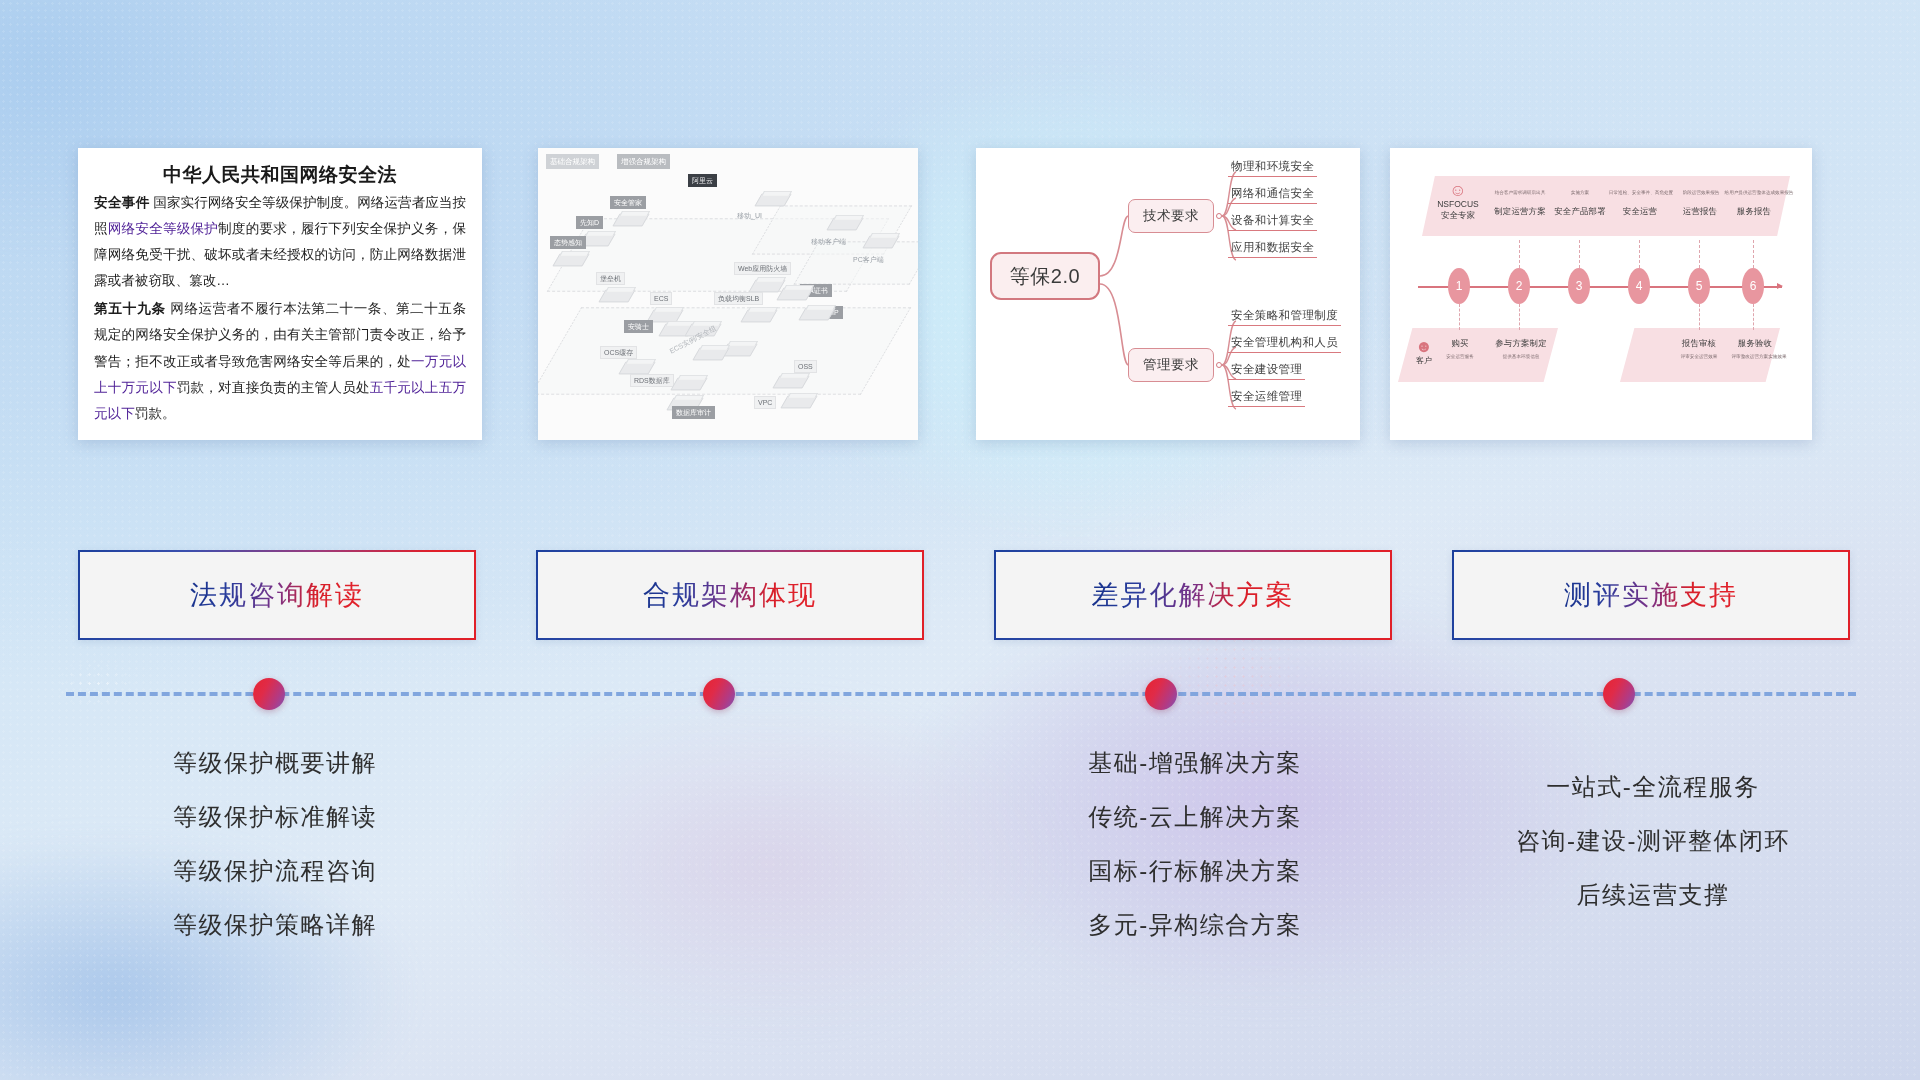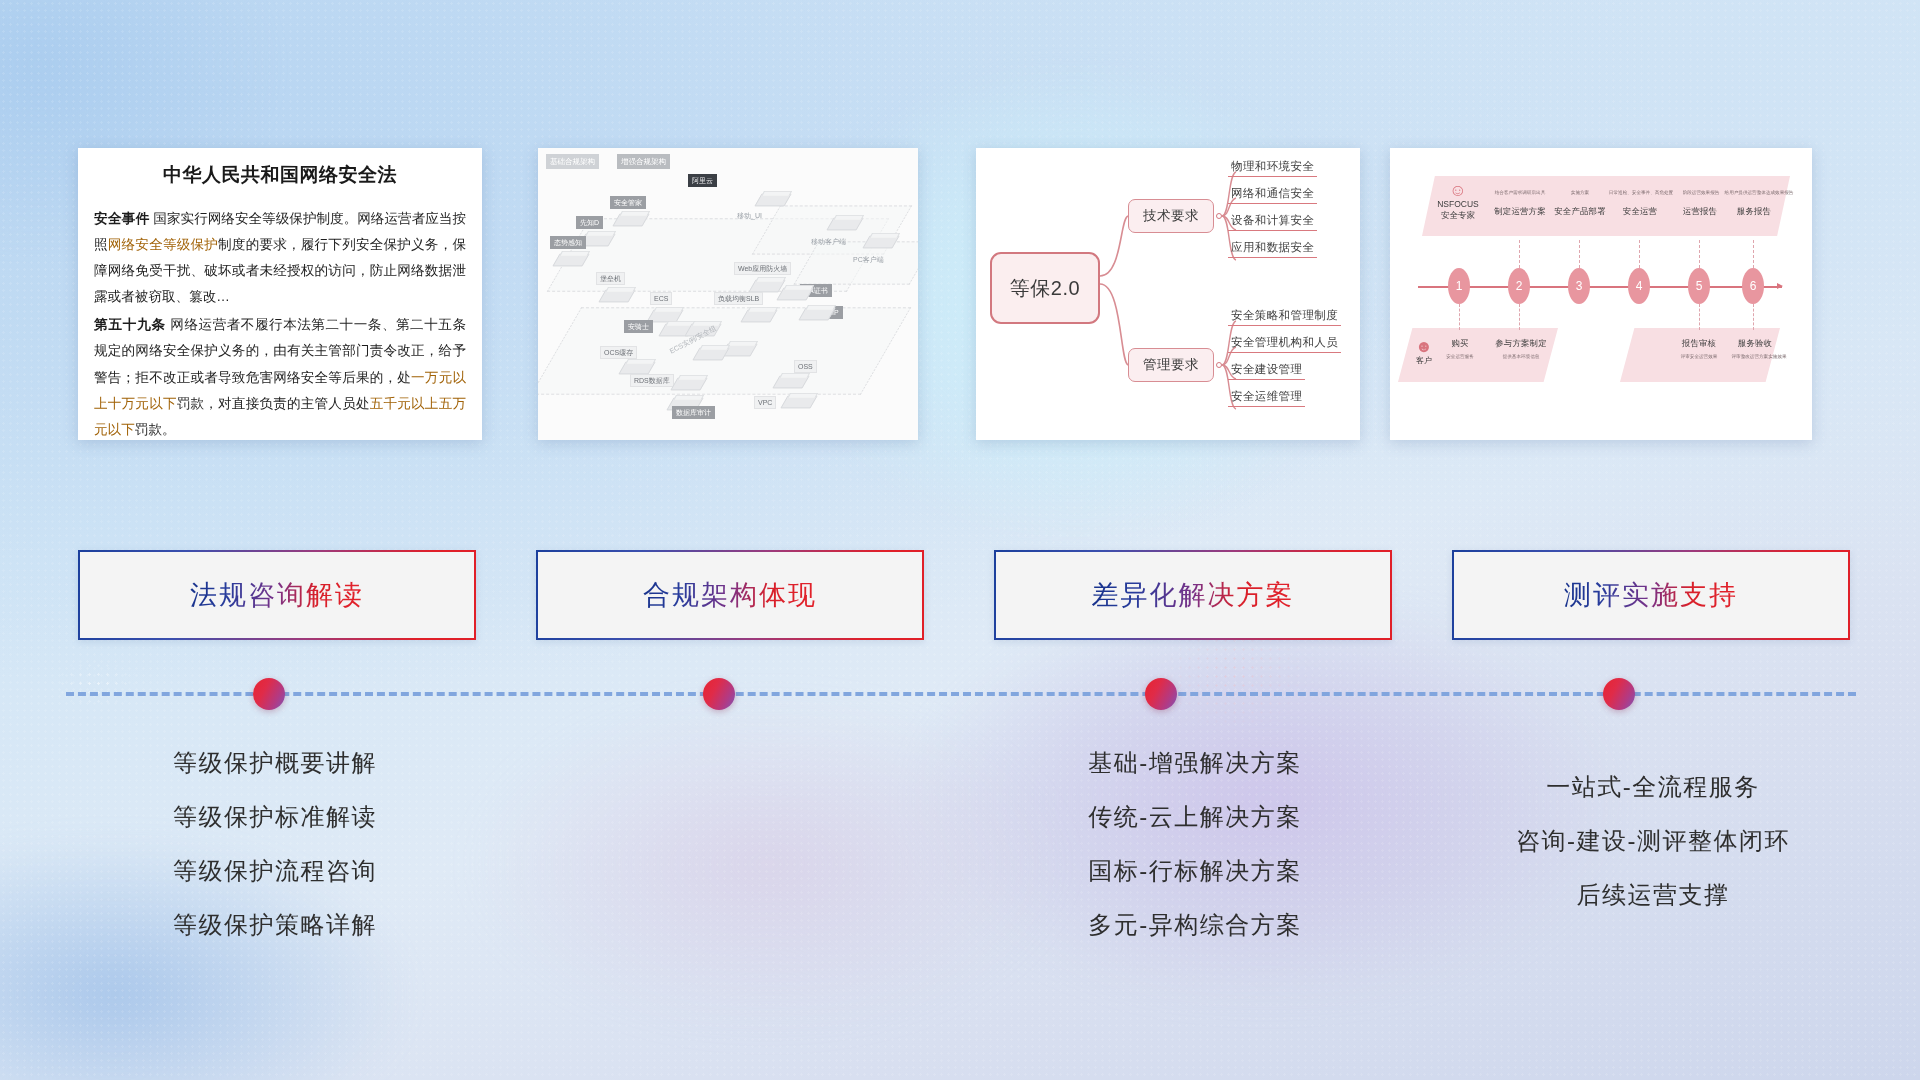--- a/index.html
+++ b/index.html
@@ -80,26 +80,26 @@
   }
   .card-1 { left:78px;   width:404px; }
   .card-2 { left:538px;  width:380px; }
   .card-3 { left:976px;  width:384px; }
   .card-4 { left:1390px; width:422px; }
 
   
   .law { padding:14px 16px 10px 16px; }
   .law-title {
     text-align:center; font-weight:bold; font-size:19px; color:#1a1a1a;
-    letter-spacing:.5px; margin-bottom:18px;
+    letter-spacing:.5px; margin-bottom:2px;
   }
   .law-p { font-size:13.6px; line-height:1.92; color:#1d1d1d; text-align:justify; }
   .law-p + .law-p { margin-top:2px; }
   .law-p b { font-weight:bold; letter-spacing:.3px; }
-  .law-red { color:#a16207; }
+  .law-red { color:#4c1d95; }
 
   
   .arch { position:relative; width:100%; height:100%; background:#fbfbfb; }
   .arch-tabs { position:absolute; left:8px; top:6px; display:flex; gap:18px; }
   .arch-tab {
     font-size:7.5px; color:#fff; background:#b9bcc0; padding:2.5px 4px; white-space:nowrap;
   }
   .arch-tab.on { background:#cfd2d6; color:#fff; }
   .arch-plane {
     position:absolute; border:1px dashed #d9dade; background:rgba(246,247,248,.55);
@@ -121,21 +121,21 @@
   .tag {
     position:absolute; font-size:7px; color:#6c7076; background:#f0f1f2;
     border:1px solid #e2e3e5; padding:1.5px 3px; white-space:nowrap; line-height:1.1;
   }
   .tag.dark { background:#9b9ea3; color:#fff; border-color:#9b9ea3; }
   .tag.blk  { background:#3b3f45; color:#e9eaec; border-color:#3b3f45; }
 
   
   .mind { position:relative; width:100%; height:100%; padding:10px 8px; }
   .mm-root {
-    position:absolute; left:14px; top:104px; width:110px; height:72px;
+    position:absolute; left:14px; top:104px; width:110px; height:48px;
     border:2.2px solid #d2787f; border-radius:11px; background:#fbeeef;
     display:flex; align-items:center; justify-content:center;
     font-size:20px; color:#3a3a3a; letter-spacing:.5px;
   }
   .mm-branch {
     position:absolute; width:86px; height:34px;
     border:1.6px solid #d88d93; border-radius:7px; background:#fbeef0;
     display:flex; align-items:center; justify-content:center;
     font-size:13.5px; color:#3d3d3d; letter-spacing:.5px;
   }

